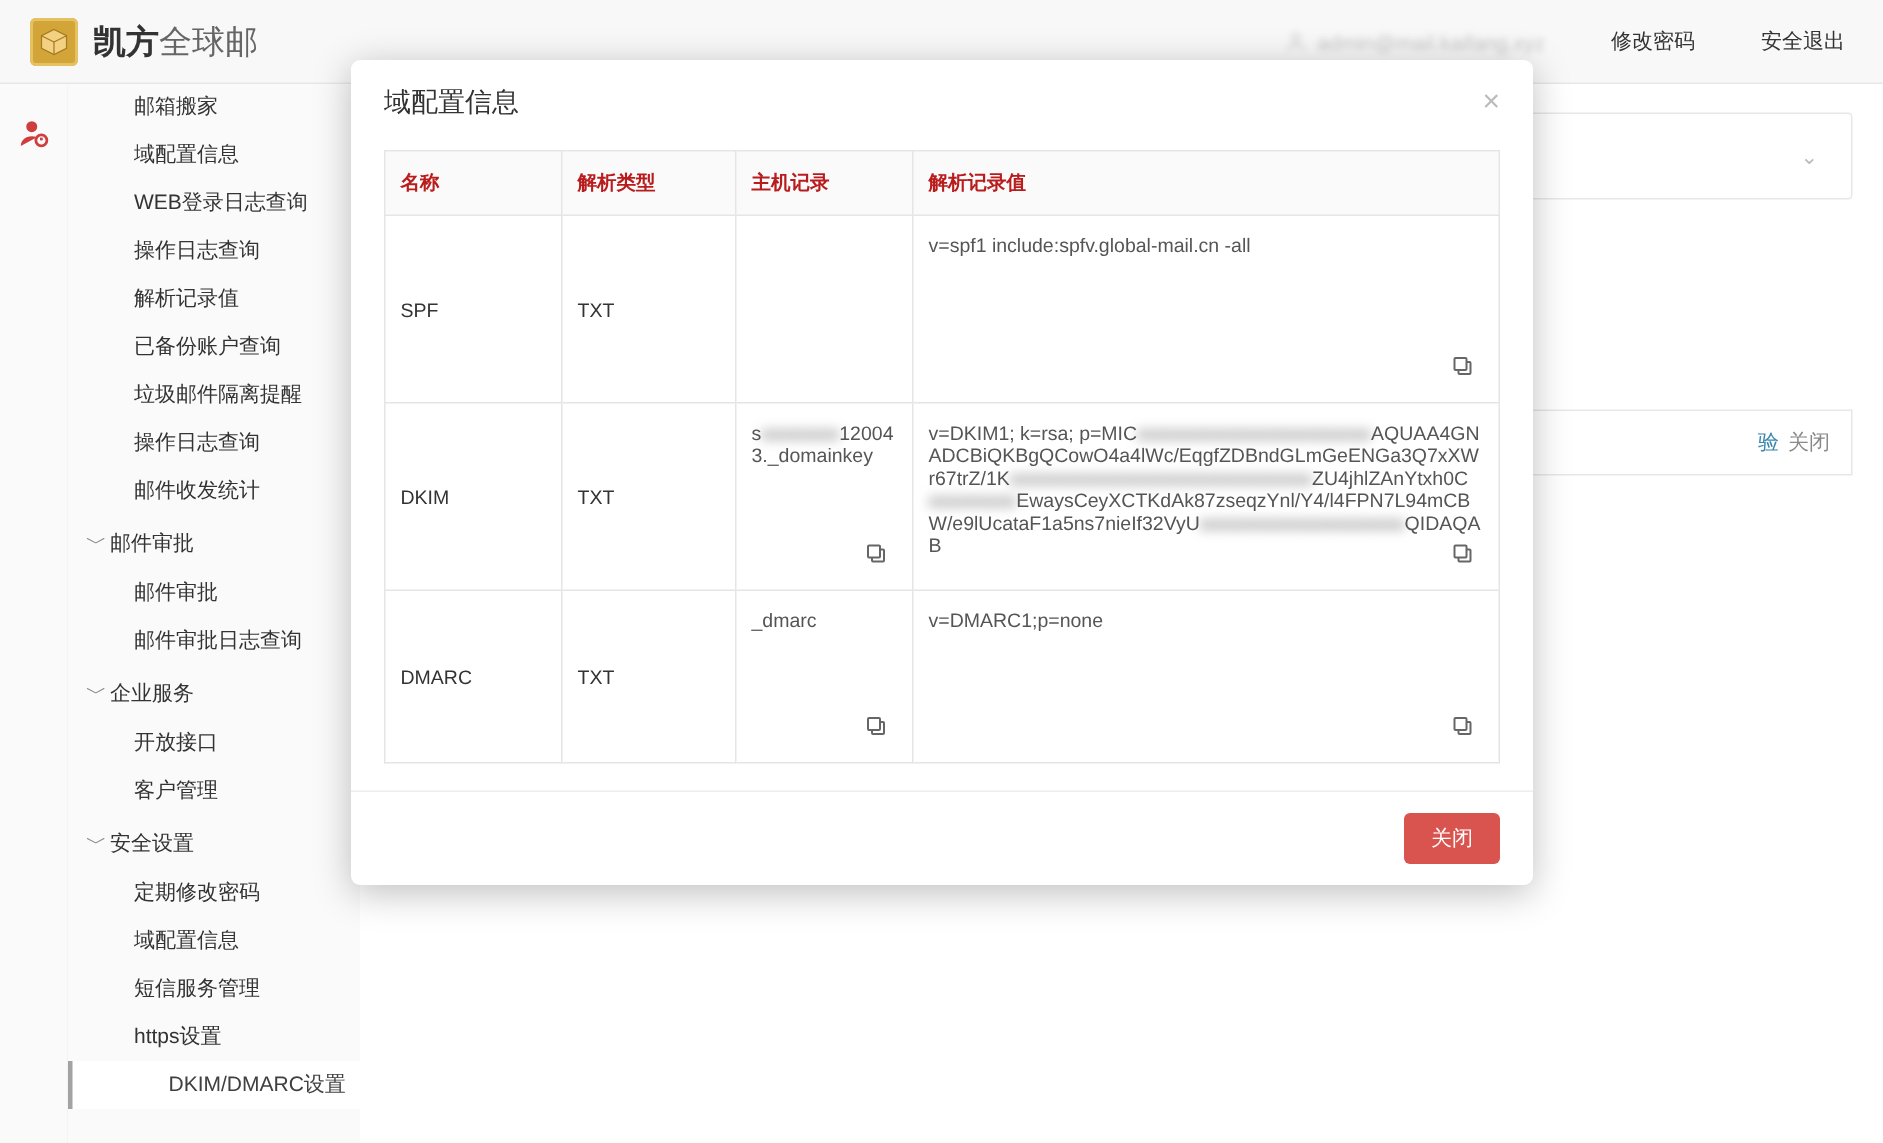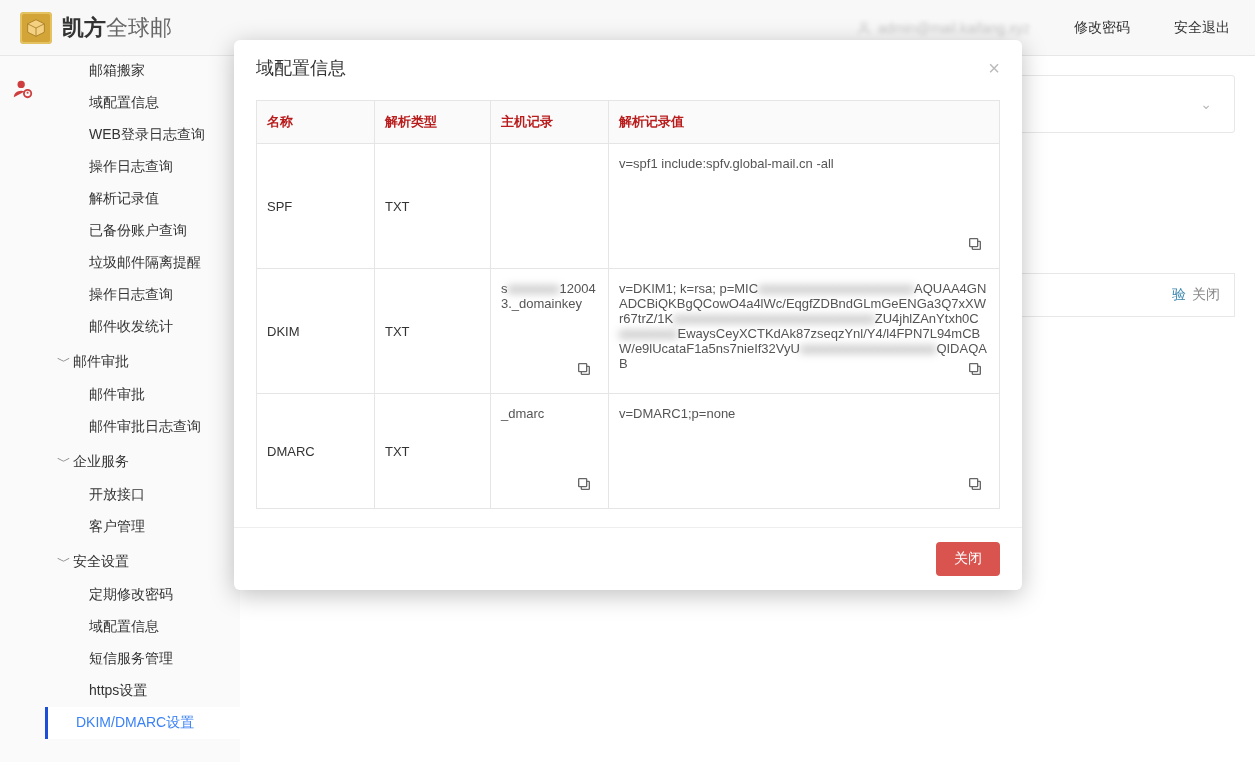--- a/index.html
+++ b/index.html
@@ -21,21 +21,21 @@
   
   .rail{position:absolute;left:0;top:55px;width:45px;bottom:0;background:#fafafa;border-right:1px solid #eee;z-index:3}
   .rail .ic{width:24px;height:24px;margin:22px auto;color:#cf3e3e;display:flex;align-items:center;justify-content:center}
   
   .sidebar{position:absolute;left:45px;top:55px;width:195px;bottom:0;background:#fafafa;overflow-y:auto;z-index:3}
   .sidebar::-webkit-scrollbar{width:8px}
   .sidebar::-webkit-scrollbar-thumb{background:#c9c9c9;border-radius:4px}
   .sidebar .grp{color:#333;padding:10px 0 8px 12px;font-size:14px;display:flex;align-items:center;cursor:pointer}
   .sidebar .grp .caret{margin-right:6px;width:10px;display:inline-block;color:#888}
   .sidebar .li{padding:7px 0 7px 44px;color:#333;cursor:pointer;font-size:14px}
-  .sidebar .li.active{color:#3b82f6;border-left:3px solid #1d4ed8;background:#fff;padding-left:28px;font-weight:500}
+  .sidebar .li.active{color:#404040;border-left:3px solid #a3a3a3;background:#fff;padding-left:64px;font-weight:500}
   
   .citybg{position:absolute;left:0;bottom:0;width:240px;height:400px;background:linear-gradient(to top,rgba(200,200,200,.35),transparent);pointer-events:none;z-index:1}
   .citybg .b{position:absolute;bottom:0;background:rgba(150,150,150,.25)}
   
   .main{position:absolute;left:240px;top:55px;right:0;bottom:0;background:#fff;padding:20px;overflow:hidden;z-index:2}
   .main .panel{background:#fff}
   .main .row{display:flex;align-items:center;height:42px;border:1px solid #e7e7e7;border-top:0}
   .main .chev{color:#bbb;margin-right:6px}
   .main .tag{color:#888;margin-left:6px;cursor:pointer}
   

